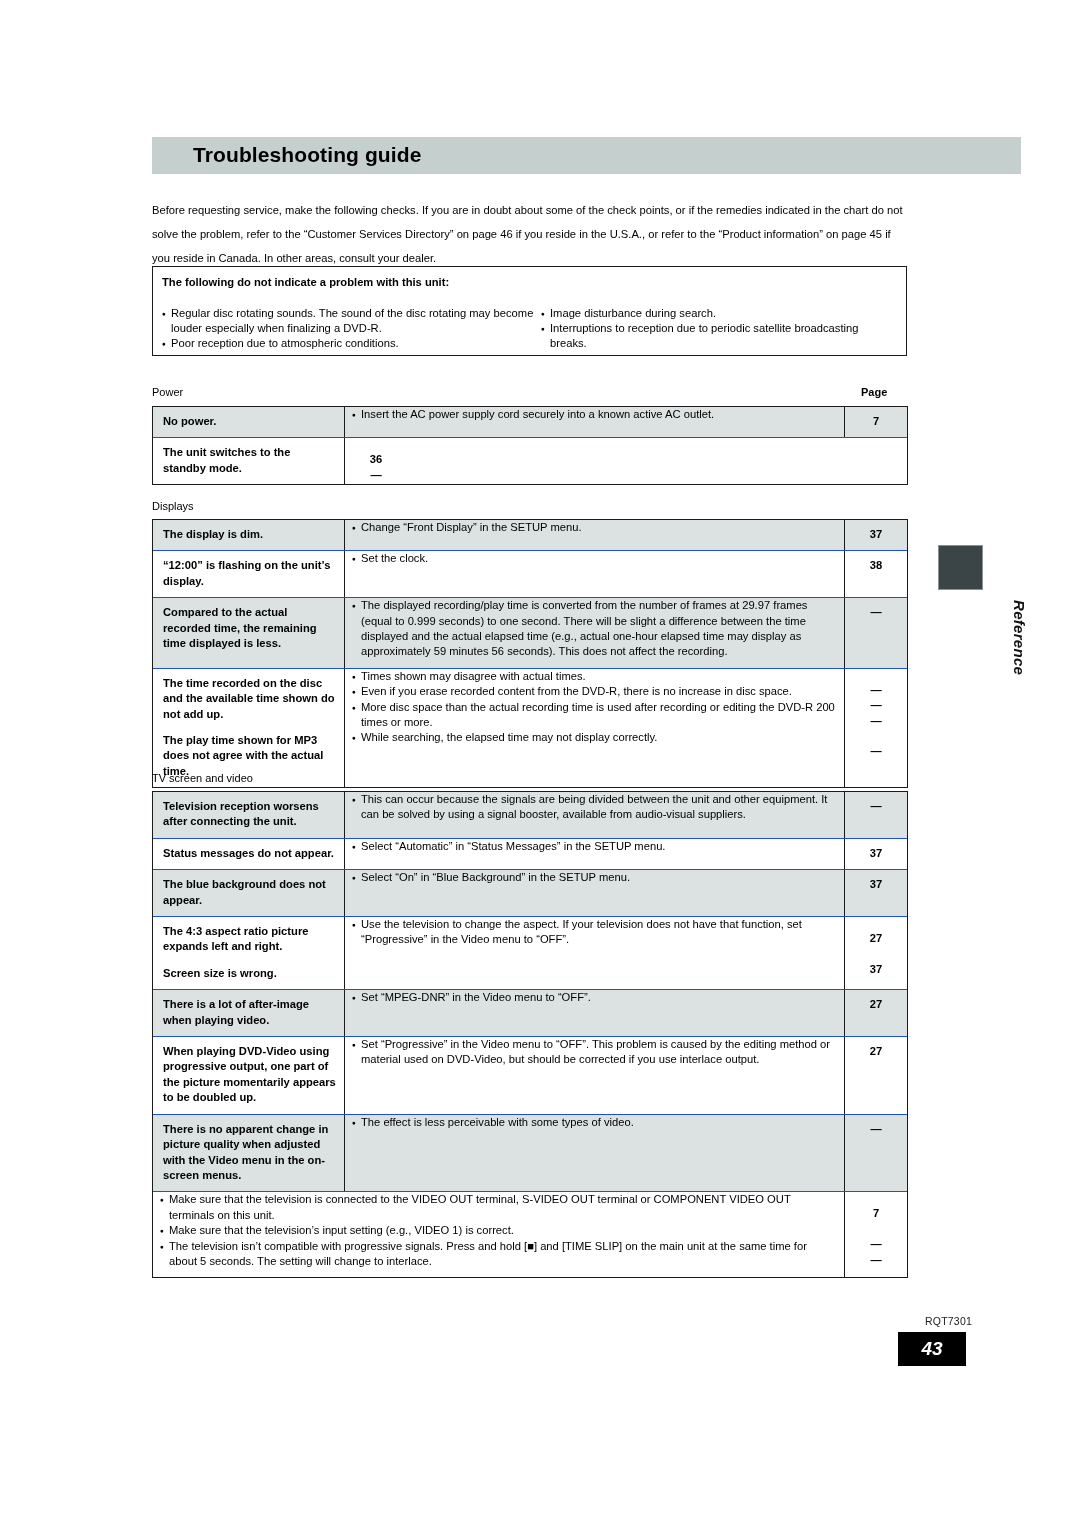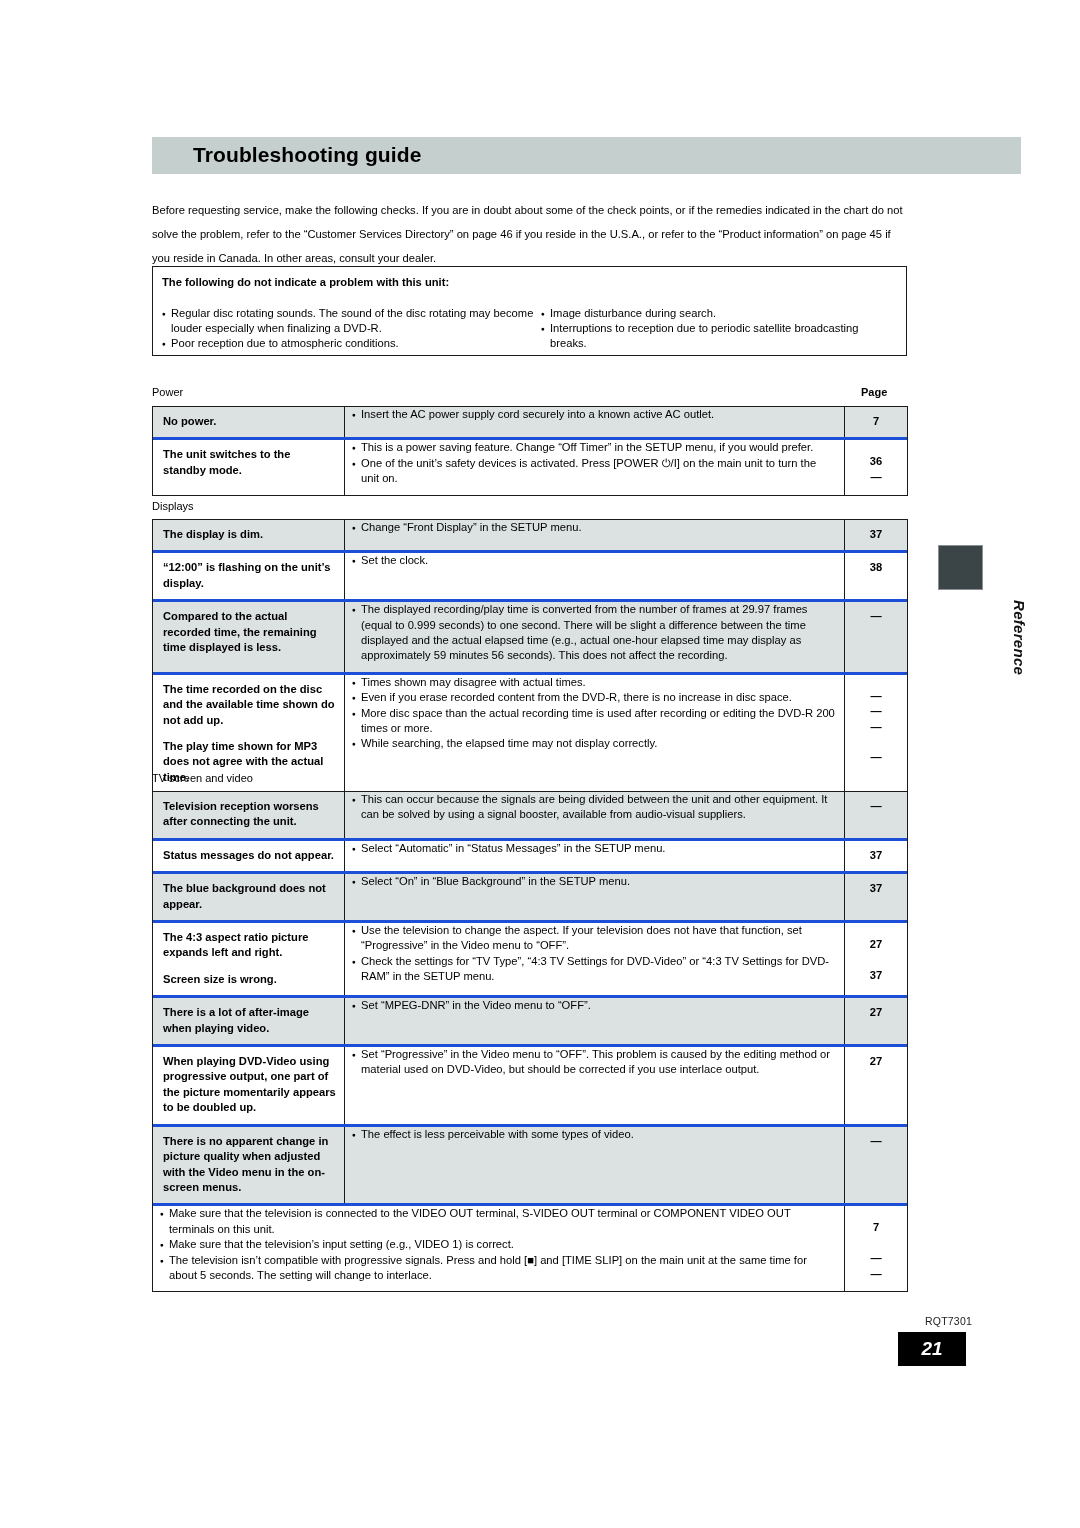--- a/index.html
+++ b/index.html
@@ -54,21 +54,21 @@
   }
 
   
   .tbl{
     position:absolute;left:152px;width:756px;
     border:1px solid #1b1b1b;box-sizing:border-box;
     border-collapse:collapse;
   }
   .tbl .row{
     display:flex;position:relative;box-sizing:border-box;
-    border-bottom:3px solid #1d4ed8;
+    border-bottom:1px solid #1d4ed8;
   }
   .tbl .row.last{border-bottom:none;}
   .tbl .row.shade{background:#dce1e1;}
   .tbl .c-sym{
     width:192px;flex:0 0 192px;box-sizing:border-box;
     border-right:1px solid #1b1b1b;
     padding:7px 8px 8px 10px;
     font-size:11.2px;font-weight:bold;line-height:15.4px;
   }
   .tbl .c-rem{
@@ -148,24 +148,20 @@
             <div class="li">Insert the AC power supply cord securely into a known active AC outlet.</div>
           </div>
           <div class="c-pg">
             <span class="pgline">7</span>
           </div>
         </div>
         <div class="row last">
           <div class="c-sym">
             <div>The unit switches to the standby mode.</div>
           </div>
-          <div class="c-rem">
-            <div class="li">This is a power saving feature. Change “Off Timer” in the SETUP menu, if you would prefer.</div>
-            <div class="li">One of the unit’s safety devices is activated. Press [POWER ⏻/I] on the main unit to turn the unit on.</div>
-          </div>
           <div class="c-pg" style="position: relative;">
             <span class="pgline" style="position: absolute; left: 0px; right: 0px; top: 14px;">36</span>
             <span class="pgline" style="position: absolute; left: 0px; right: 0px; top: 29.4062px;">—</span>
           </div>
         </div>
       </div>
       <div class="sec-label" style="left: 152px; top: 500px;">Displays</div>
       <div class="tbl" style="top: 519px;">
         <div class="row shade">
           <div class="c-sym">
@@ -256,21 +252,20 @@
           </div>
         </div>
         <div class="row">
           <div class="c-sym">
             <div>The 4:3 aspect ratio picture expands left and right.</div>
             <div class="sym-gap"></div>
             <div>Screen size is wrong.</div>
           </div>
           <div class="c-rem">
             <div class="li">Use the television to change the aspect. If your television does not have that function, set “Progressive” in the Video menu to “OFF”.</div>
-            <div class="li">Check the settings for “TV Type”, “4:3 TV Settings for DVD-Video” or “4:3 TV Settings for DVD-RAM” in the SETUP menu.</div>
           </div>
           <div class="c-pg" style="position: relative;">
             <span class="pgline" style="position: absolute; left: 0px; right: 0px; top: 14px;">27</span>
             <span class="pgline" style="position: absolute; left: 0px; right: 0px; top: 44.8125px;">37</span>
           </div>
         </div>
         <div class="row shade">
           <div class="c-sym">
             <div>There is a lot of after-image when playing video.</div>
           </div>
@@ -316,16 +311,16 @@
           </div>
         </div>
       </div>
     </div>
 
   <div class="ref-tab"></div>
   <div class="ref-text">Reference</div>
 
   <div class="rqt">RQT7301</div>
   <div class="pagenum">
-    <span>21</span>
+    <span>43</span>
   </div>
 
 </div>
 
 </body></html>

